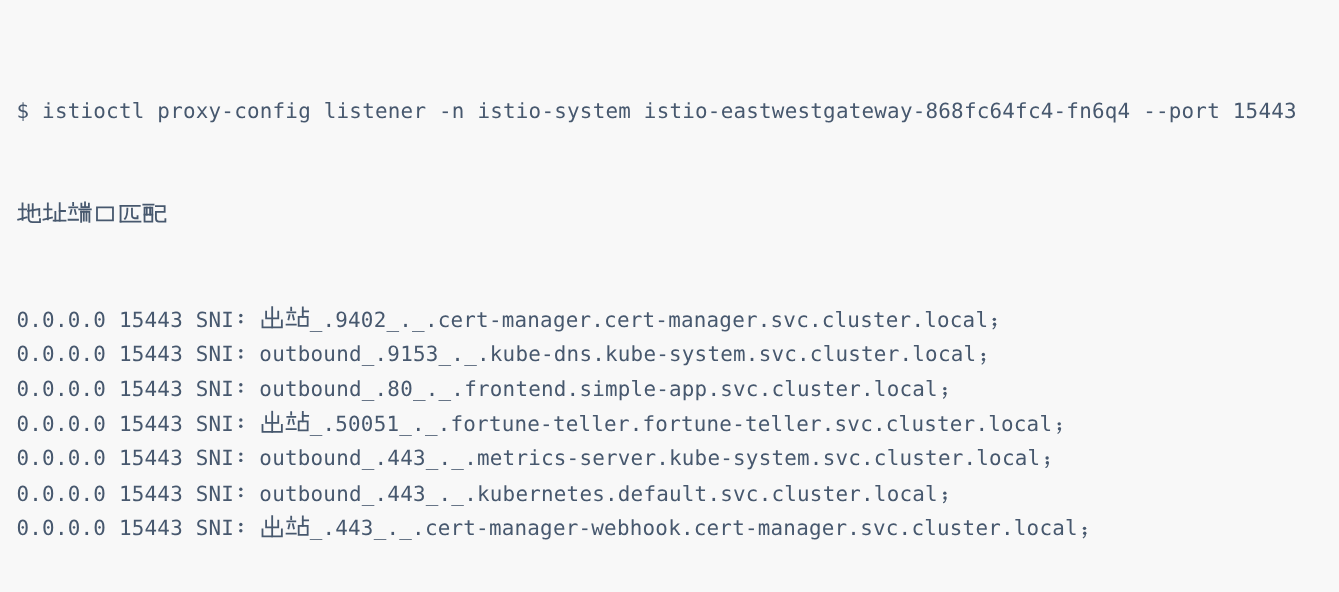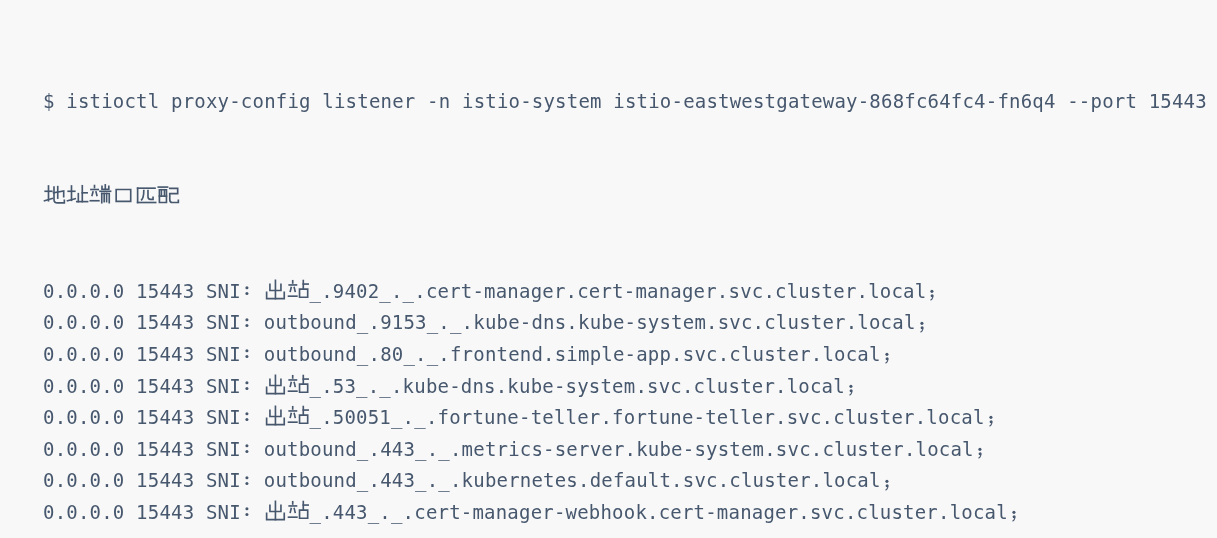--- a/index.html
+++ b/index.html
@@ -17,21 +17,20 @@
     letter-spacing: 0.2px;
     color: #47586e;
   }
   .code-block {
     padding: 23px 8px 8px 15px;
     white-space: pre;
   }
   .line {
     height: 31.6px;
     white-space: pre;
-    margin-left: 28px;
   }
   svg.cjk {
     display: inline-block;
     width: 2ch;
     height: 1.16em;
     vertical-align: -0.17em;
     overflow: visible;
   }
   .glyph-defs { position: absolute; width: 0; height: 0; overflow: hidden; }
 </style>
@@ -166,28 +165,20 @@
         </svg></div><div class="line">0.0.0.0 15443 SNI<svg class="cjk">
           <use href="#g-colon"></use>
         </svg>outbound_.80_._.frontend.simple-app.svc.cluster.local<svg class="cjk">
           <use href="#g-semi"></use>
         </svg></div><div class="line">0.0.0.0 15443 SNI<svg class="cjk">
           <use href="#g-colon"></use>
         </svg><svg class="cjk">
           <use href="#g-chu"></use>
         </svg><svg class="cjk">
           <use href="#g-zhan"></use>
-        </svg>_.53_._.kube-dns.kube-system.svc.cluster.local<svg class="cjk">
-          <use href="#g-semi"></use>
-        </svg></div><div class="line">0.0.0.0 15443 SNI<svg class="cjk">
-          <use href="#g-colon"></use>
-        </svg><svg class="cjk">
-          <use href="#g-chu"></use>
-        </svg><svg class="cjk">
-          <use href="#g-zhan"></use>
         </svg>_.50051_._.fortune-teller.fortune-teller.svc.cluster.local<svg class="cjk">
           <use href="#g-semi"></use>
         </svg></div><div class="line">0.0.0.0 15443 SNI<svg class="cjk">
           <use href="#g-colon"></use>
         </svg>outbound_.443_._.metrics-server.kube-system.svc.cluster.local<svg class="cjk">
           <use href="#g-semi"></use>
         </svg></div><div class="line">0.0.0.0 15443 SNI<svg class="cjk">
           <use href="#g-colon"></use>
         </svg>outbound_.443_._.kubernetes.default.svc.cluster.local<svg class="cjk">
           <use href="#g-semi"></use>

